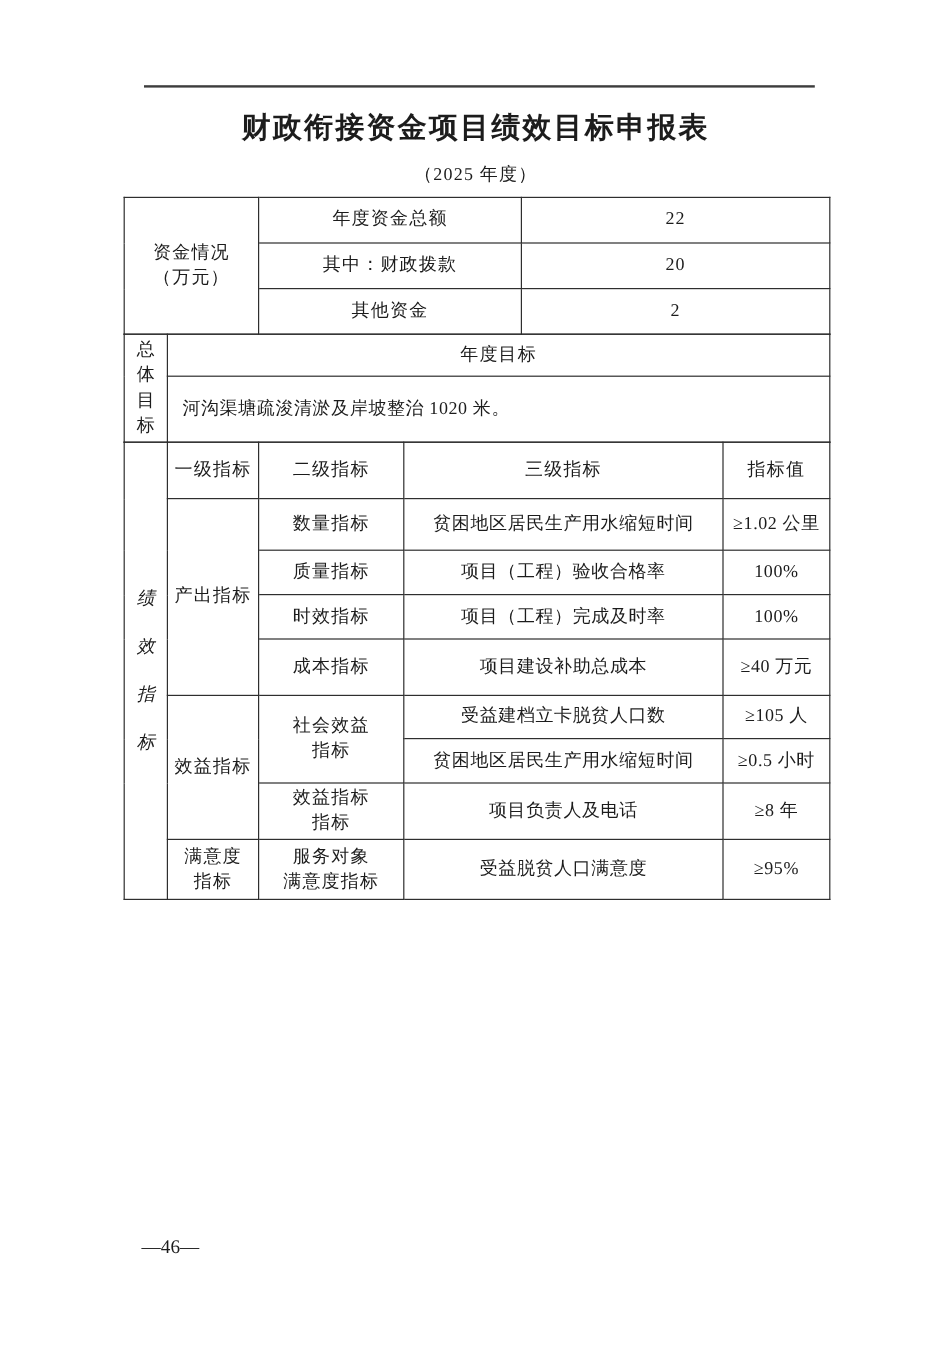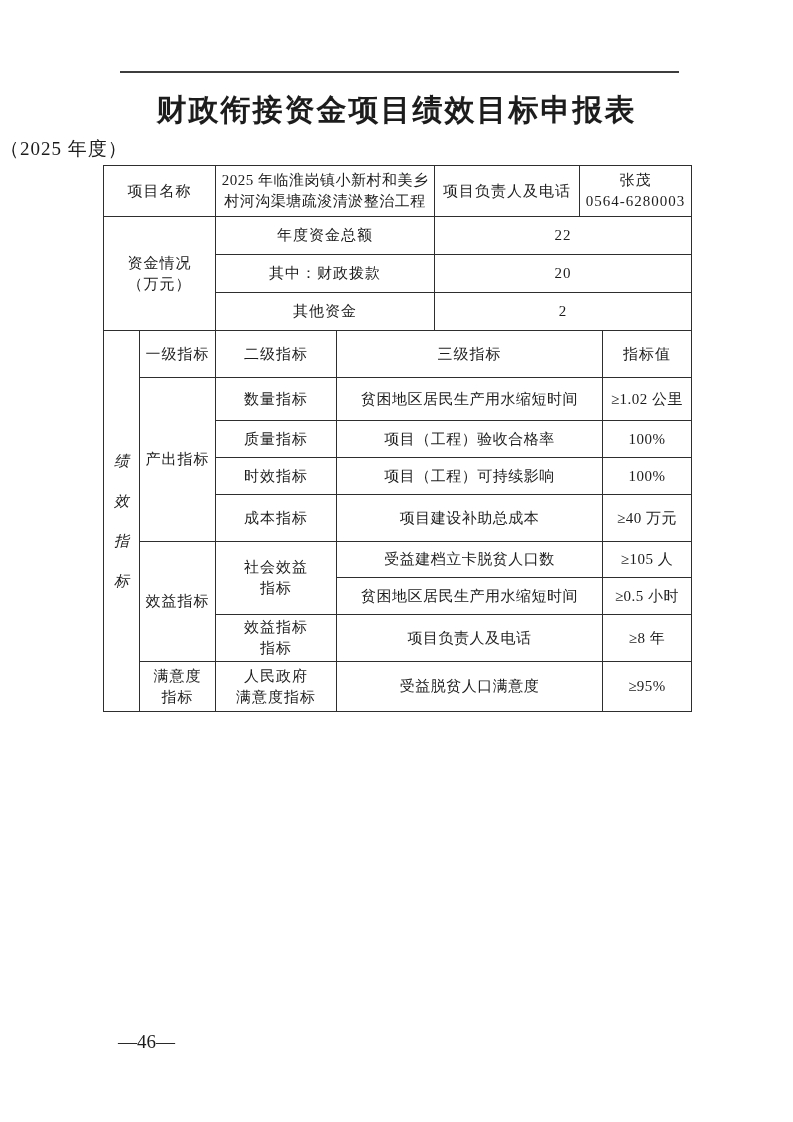--- a/index.html
+++ b/index.html
@@ -22,30 +22,31 @@
     width: 559px;
     height: 2px;
     background: #3d3d3d;
   }
   .doc-title {
     position: absolute;
     left: 0;
     right: 0;
     top: 90px;
     text-align: center;
-    font-size: 30px;
+    font-size: 24px;
     font-weight: bold;
     letter-spacing: 2px;
   }
   .doc-subtitle {
     position: absolute;
     left: 0;
     right: 0;
     top: 136px;
-    font-size: 19px;
+    text-align: center;
+    font-size: 15px;
     letter-spacing: 1px;
   }
   .table-wrap {
     position: absolute;
     left: 103px;
     top: 165px;
     width: 588px;
   }
   table {
     border-collapse: collapse;
@@ -75,21 +76,21 @@
     padding: 0 10px;
     letter-spacing: 0;
   }
   .vert-goal { line-height: 21px; }
   .vert-perf { line-height: 40px; font-style: italic; }
   .tight { letter-spacing: 0.5px; }
   .page-number {
     position: absolute;
     left: 118px;
     top: 1031px;
-    font-size: 19px;
+    font-size: 16px;
     letter-spacing: 0;
   }
 </style>
 </head>
 <body>
 
 <div class="rule-top"></div>
 
 <div class="doc-title">财政衔接资金项目绩效目标申报表</div>
 <div class="doc-subtitle">（2025 年度）</div>
@@ -97,28 +98,20 @@
 <div class="table-wrap">
 
   <table>
     <colgroup>
         <col style="width:112px">
         <col style="width:219px">
         <col style="width:145px">
         <col style="width:112px">
       </colgroup>
     <tbody>
-        <tr style="height:51px">
-      <td>项目名称</td>
-      <td class="pre tight">2025 年临淮岗镇小新村和美乡
-村河沟渠塘疏浚清淤整治工程</td>
-      <td>项目负责人及电话</td>
-      <td class="pre">张茂
-0564-6280003</td>
-    </tr>
   </tbody>
     </table>
 
   <table>
     <colgroup>
         <col style="width:112px">
         <col style="width:219px">
         <col style="width:257px">
       </colgroup>
     <tbody>
@@ -132,20 +125,35 @@
       <td>其中：财政拨款</td>
       <td>20</td>
     </tr>
     <tr style="height:38px">
       <td>其他资金</td>
       <td>2</td>
     </tr>
   </tbody>
     </table>
 
+  <table>
+    <colgroup>
+        <col style="width:36px">
+        <col style="width:552px">
+      </colgroup>
+    <tbody>
+        <tr style="height:35px">
+      <td rowspan="2" class="vert vert-goal">总体目标</td>
+      <td>年度目标</td>
+    </tr>
+    <tr style="height:55px">
+      <td class="goal-content">河沟渠塘疏浚清淤及岸坡整治 1020 米。</td>
+    </tr>
+  </tbody>
+    </table>
 
   <table>
     <colgroup>
         <col style="width:36px">
         <col style="width:76px">
         <col style="width:121px">
         <col style="width:266px">
         <col style="width:89px">
       </colgroup>
     <tbody>
@@ -162,21 +170,21 @@
       <td class="tight">贫困地区居民生产用水缩短时间</td>
       <td class="tight">≥1.02 公里</td>
     </tr>
     <tr style="height:37px">
       <td>质量指标</td>
       <td class="tight">项目（工程）验收合格率</td>
       <td class="tight">100%</td>
     </tr>
     <tr style="height:37px">
       <td>时效指标</td>
-      <td class="tight">项目（工程）可持续影响</td>
+      <td class="tight">项目（工程）完成及时率</td>
       <td class="tight">100%</td>
     </tr>
     <tr style="height:47px">
       <td>成本指标</td>
       <td class="tight">项目建设补助总成本</td>
       <td class="tight">≥40 万元</td>
     </tr>
     <tr style="height:36px">
       <td rowspan="3">效益指标</td>
       <td rowspan="2" class="pre">社会效益
@@ -190,21 +198,21 @@
     </tr>
     <tr style="height:45px">
       <td class="pre">效益指标
 指标</td>
       <td class="tight">项目负责人及电话</td>
       <td class="tight">≥8 年</td>
     </tr>
     <tr style="height:50px">
       <td class="pre">满意度
 指标</td>
-      <td class="pre">人民政府
+      <td class="pre">服务对象
 满意度指标</td>
       <td class="tight">受益脱贫人口满意度</td>
       <td class="tight">≥95%</td>
     </tr>
   </tbody>
     </table>
 
 </div>
 
 <div class="page-number">—46—</div>

